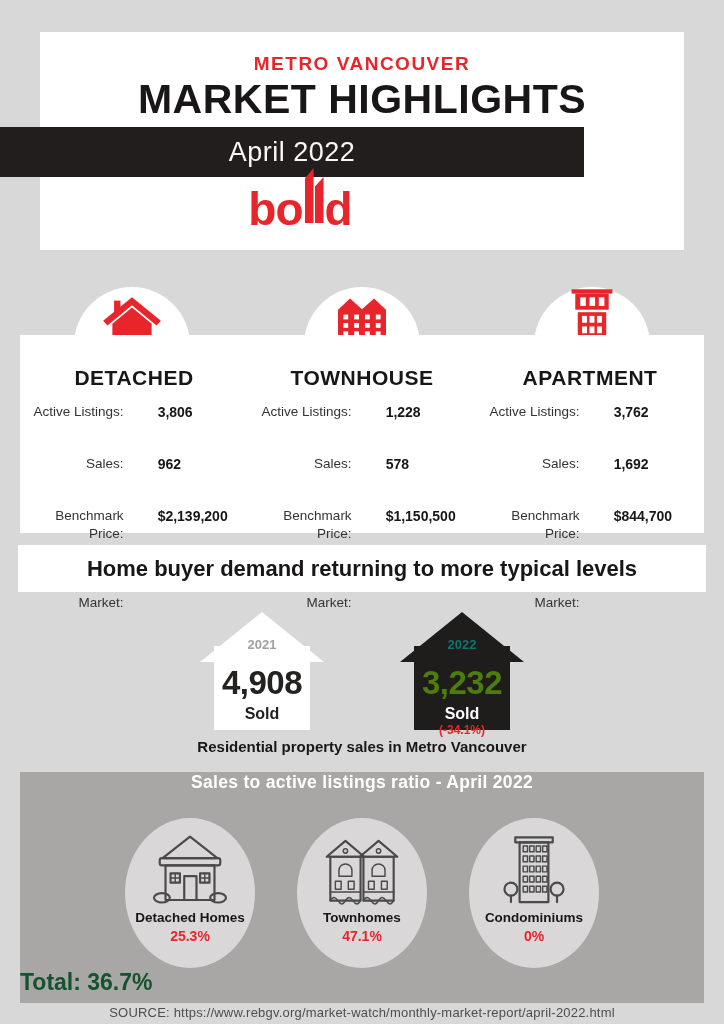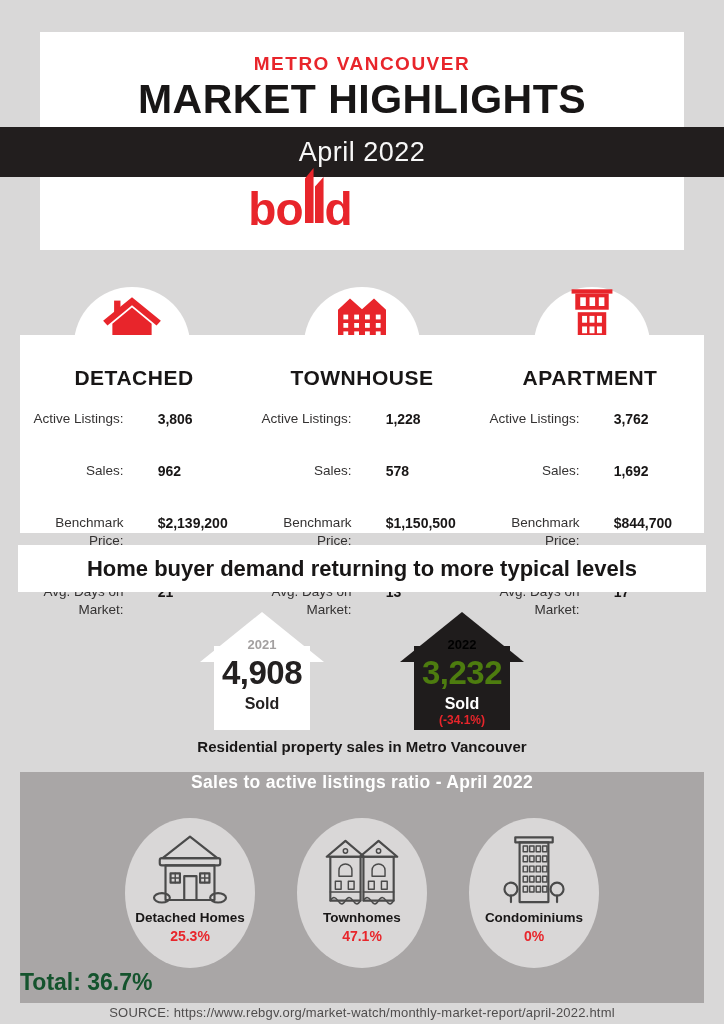--- a/index.html
+++ b/index.html
@@ -7,51 +7,51 @@
   body {
     position:relative; overflow:hidden;
     background:#d9d8d8;
     font-family:"Liberation Sans", sans-serif;
     color:#181616;
   }
   
   .header-card { position:absolute; left:40px; top:32px; width:644px; height:218px; background:#ffffff; text-align:center; }
   .kicker { margin-top:21px; font-size:19px; font-weight:800; letter-spacing:1.5px; color:#e8252b; }
   .main-title { margin-top:1px; font-size:41px; font-weight:800; letter-spacing:0.5px; color:#181616; }
-  .date-band { position:absolute; left:0; top:127px; width:724px; height:50px; background:#221e1e; display:flex; align-items:center; justify-content:center; }
+  .date-band { position:absolute; left:0; top:127px; width:584px; height:50px; background:#221e1e; display:flex; align-items:center; justify-content:center; }
   .date-band-text { color:#f7f7f7; font-size:27px; font-weight:400; letter-spacing:0.5px; }
   .logo { position:absolute; left:0; top:174px; width:600px; height:58px; display:flex; justify-content:center; align-items:flex-end; }
   .logo-text { font-size:46px; font-weight:800; color:#e8252b; letter-spacing:-1px; line-height:1; display:block; }
   .logo-bar { background:#e8252b; width:9px; margin:0 1px 9px 2px; }
   .logo-bar.b1 { height:55px; clip-path:polygon(0 20%, 100% 0, 100% 100%, 0 100%); }
   .logo-bar.b2 { height:46px; clip-path:polygon(0 22%, 100% 0, 100% 100%, 0 100%); margin-left:0; }
   
   .bump { position:absolute; top:287px; width:116px; height:116px; background:#ffffff; border-radius:50%; }
   .bump.p1 { left:74px; } .bump.p2 { left:304px; } .bump.p3 { left:534px; }
   .icon-abs { position:absolute; }
   .icon-detached { left:103px; top:296px; }
   .icon-townhouse { left:332px; top:293px; }
   .icon-apartment { left:566px; top:288px; }
   .stat-card { position:absolute; left:20px; top:335px; width:684px; height:198px; background:#ffffff; display:flex; }
   .prop-col { width:228px; text-align:center; padding-top:31px; }
   .prop-title { font-size:21px; font-weight:800; letter-spacing:0.5px; color:#181616; }
-  .stats { display:grid; grid-template-columns:1.15fr 1fr; column-gap:9px; row-gap:7px; margin-top:20px; padding:0 2px;gap:34px; }
+  .stats { display:grid; grid-template-columns:1.15fr 1fr; column-gap:9px; row-gap:7px; margin-top:13px; padding:0 2px;gap:34px; }
   .stat-label { text-align:right; font-size:13.5px; color:#343232; line-height:1.3; }
   .stat-value { text-align:left; font-size:14px; font-weight:700; color:#181616; line-height:1.3; }
   
   .demand-banner { position:absolute; left:18px; top:545px; width:688px; height:47px; background:#ffffff; display:flex; align-items:center; justify-content:center; }
   .demand-headline { font-size:22px; font-weight:700; color:#181616; }
   .house { position:absolute; top:612px; width:124px; height:118px; }
   .house.light { left:200px; } .house.dark { left:400px; }
   .house-svg { position:absolute; left:0; top:0; }
   .house.light .house-shape { fill:#ffffff; } .house.dark .house-shape { fill:#1f1c1c; }
   .house-content { position:absolute; left:0; top:0; width:124px; height:118px; text-align:center; padding-top:25px; }
   .house-year { font-size:13px; font-weight:700; color:#a3a0a0; }
-  .house.dark .house-year { color:#000000; }
-  .house-sold { font-size:33px; font-weight:800; letter-spacing:-0.5px; margin-top:2px; color:#242121; }
+  .house.dark .house-year { color:#0f766e; }
+  .house-sold { font-size:33px; font-weight:800; letter-spacing:-0.5px; margin-top:12px; color:#242121; }
   .house.dark .house-sold { color:#4d7c0f; }
   .house-sold-label { font-size:16px; font-weight:800; margin-top:3px; color:#242121; }
   .house.dark .house-sold-label { color:#ffffff; }
   .house-change { font-size:12px; font-weight:700; color:#e8252b; margin-top:0; }
   .caption { position:absolute; top:738px; width:724px; text-align:center; font-size:15px; font-weight:800; color:#181616; }
   
   .ratio-panel { position:absolute; left:20px; top:772px; width:684px; height:231px; background:#a9a6a6; }
   .ratio-title { text-align:center; font-size:17.5px; font-weight:700; color:#ffffff; letter-spacing:0.3px; }
   .ratio-bubble { position:absolute; top:46px; width:130px; height:150px; border-radius:50%; background:#d9d7d7; text-align:center; padding-top:15px; }
   .ratio-bubble.r1 { left:105px; } .ratio-bubble.r2 { left:277px; } .ratio-bubble.r3 { left:449px; }

